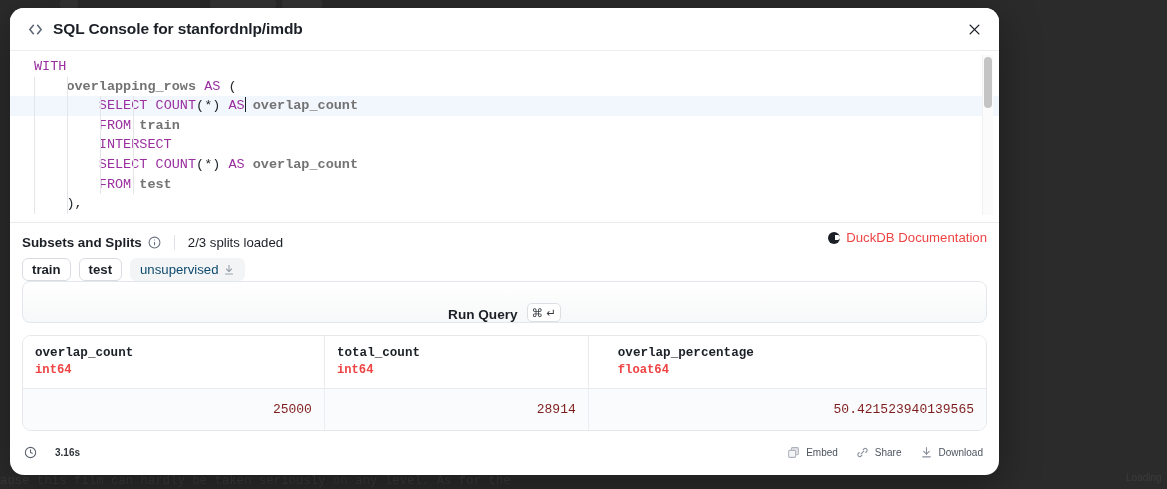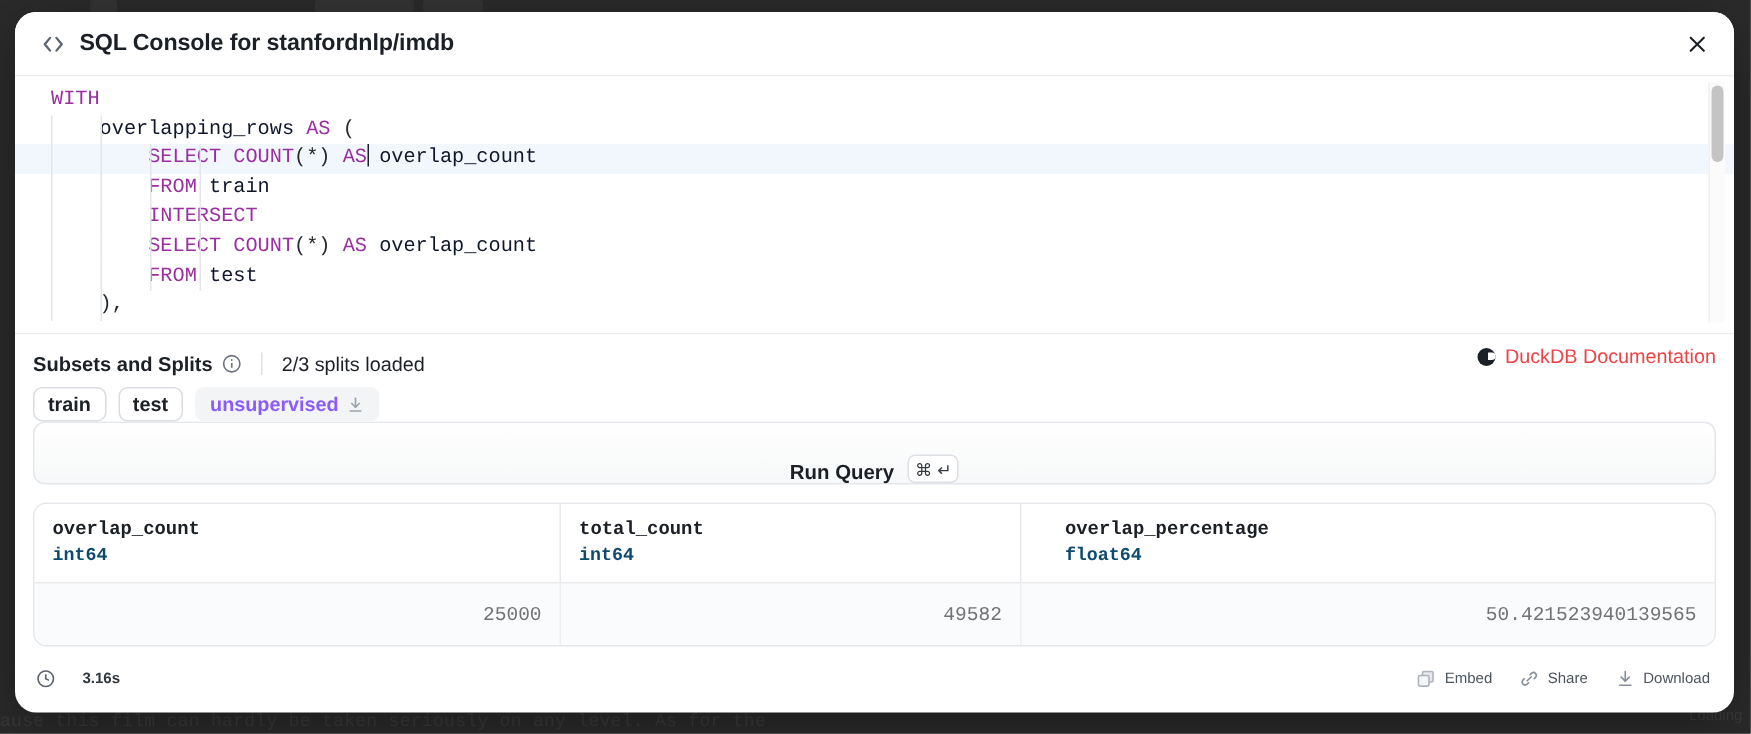--- a/index.html
+++ b/index.html
@@ -46,21 +46,21 @@
     top: 0; height: 8px;
     background: #343434;
     border-radius: 2px;
   }
 
   
   .modal {
     position: absolute;
     left: 10px;
     top: 8px;
-    width: 1146px;
+    width: 989px;
     height: 467px;
     background: #ffffff;
     border-radius: 14px;
     overflow: hidden;
     box-shadow: 0 10px 40px rgba(0,0,0,.35);
   }
 
   
   .modal-header {
     position: relative;
@@ -128,21 +128,21 @@
   }
   
   .guide {
     position: absolute;
     top: 0; bottom: 0;
     width: 1px;
     background: #e3e5e8;
   }
   .kw  { color: #9a2fa0; }
   .fn  { color: #9a2fa0; }
-  .id  { color: #0f172a; }
+  .id  { color: #737373; font-weight: bold; }
   .punct { color: #24292f; }
   .caret {
     display: inline-block;
     width: 1px;
     height: 15px;
     background: #1b1f26;
     vertical-align: -3px;
     margin: 0 -1px 0 0;
   }
 
@@ -245,22 +245,22 @@
     box-sizing: border-box;
   }
   .chip.loaded {
     background: #ffffff;
     border: 1px solid #d9dde2;
     color: #1b1f26;
   }
   .chip.unloaded {
     background: #f3f4f6;
     border: 1px solid transparent;
-    color: #8b5cf6;
-    font-weight: bold;
+    color: #0c4a6e;
+    font-weight: normal;
   }
   .chip .dl {
     width: 12px; height: 12px;
     display: inline-flex;
     align-items: center; justify-content: center;
   }
 
   
   .run-wrap {
     padding: 0 12px;
@@ -323,33 +323,33 @@
     font-family: "Liberation Mono", monospace;
     font-size: 12.6px;
     font-weight: bold;
     color: #1b1f26;
     display: block;
     line-height: 16px;
   }
   .col-type {
     font-family: "Liberation Mono", monospace;
     font-size: 12.2px;
-    color: #0c4a6e;
+    color: #ef4444;
     display: block;
     line-height: 16px;
     margin-top: 1px;
   }
   table.results td {
     text-align: right;
     padding: 12px 12px;
     border-right: 1px solid #eceef1;
     background: #fafbfc;
     font-family: "Liberation Mono", monospace;
     font-size: 13px;
-    color: #737373;
+    color: #7f1d1d;
     height: 17px;
   }
   table.results td:last-child { border-right: none; }
 
   
   .footer {
     display: flex;
     align-items: center;
     height: 34px;
     padding: 0 16px 0 14px;
@@ -489,21 +489,21 @@
               </th>
               <th>
                 <span class="col-name">overlap_percentage</span>
                 <span class="col-type">float64</span>
               </th>
             </tr>
         </thead>
         <tbody id="results-body">
             <tr>
               <td>25000</td>
-              <td>49582</td>
+              <td>28914</td>
               <td>50.421523940139565</td>
             </tr>
           </tbody>
       </table>
     </div>
 
     <div class="footer">
       <div class="elapsed">
         <span>
           <svg width="13" height="13" viewBox="0 0 24 24" fill="none" stroke="#5c646e" stroke-width="2">

